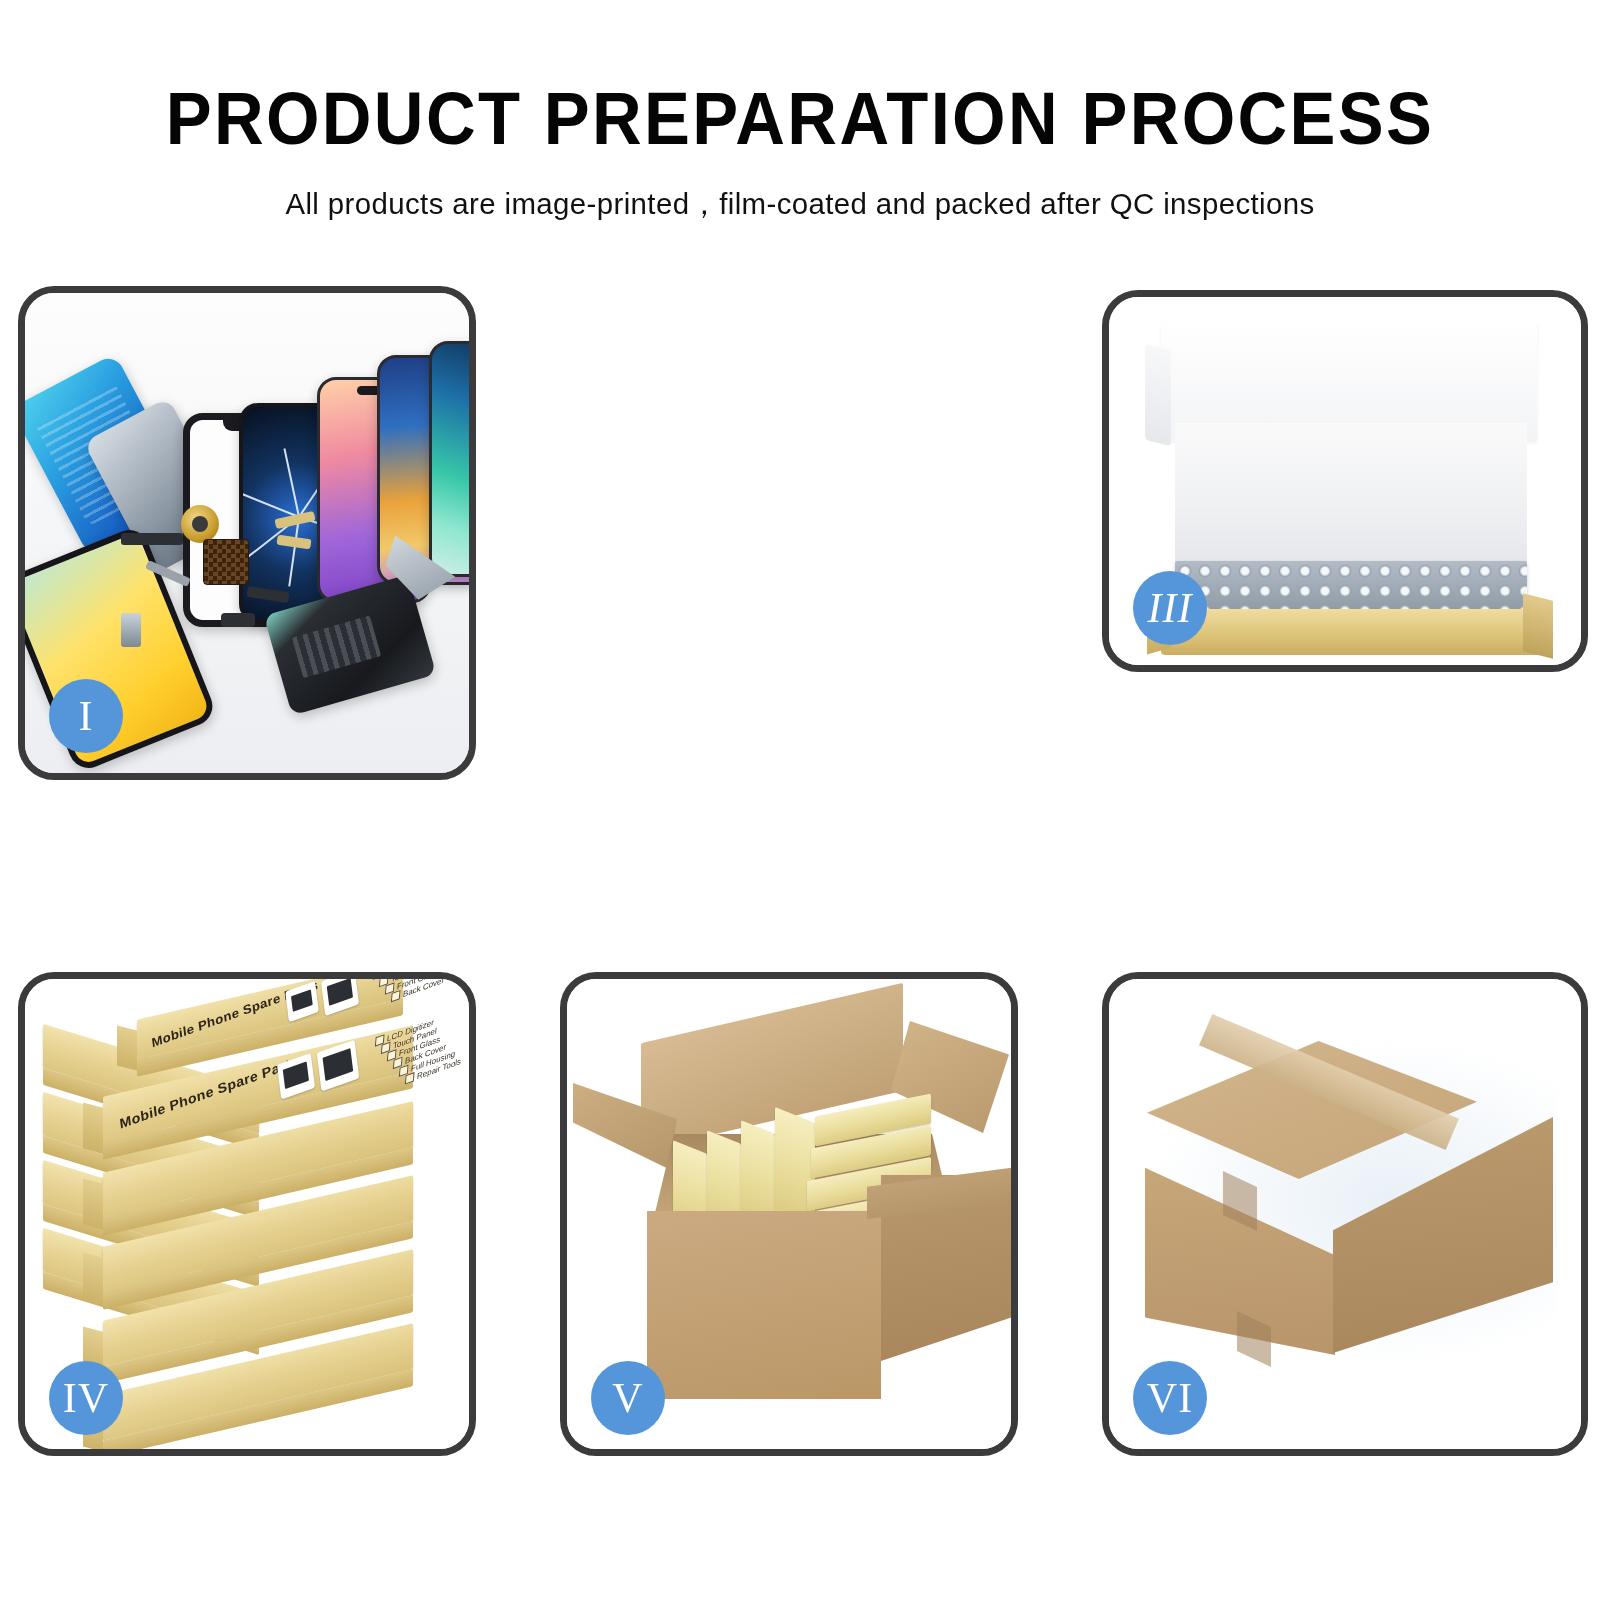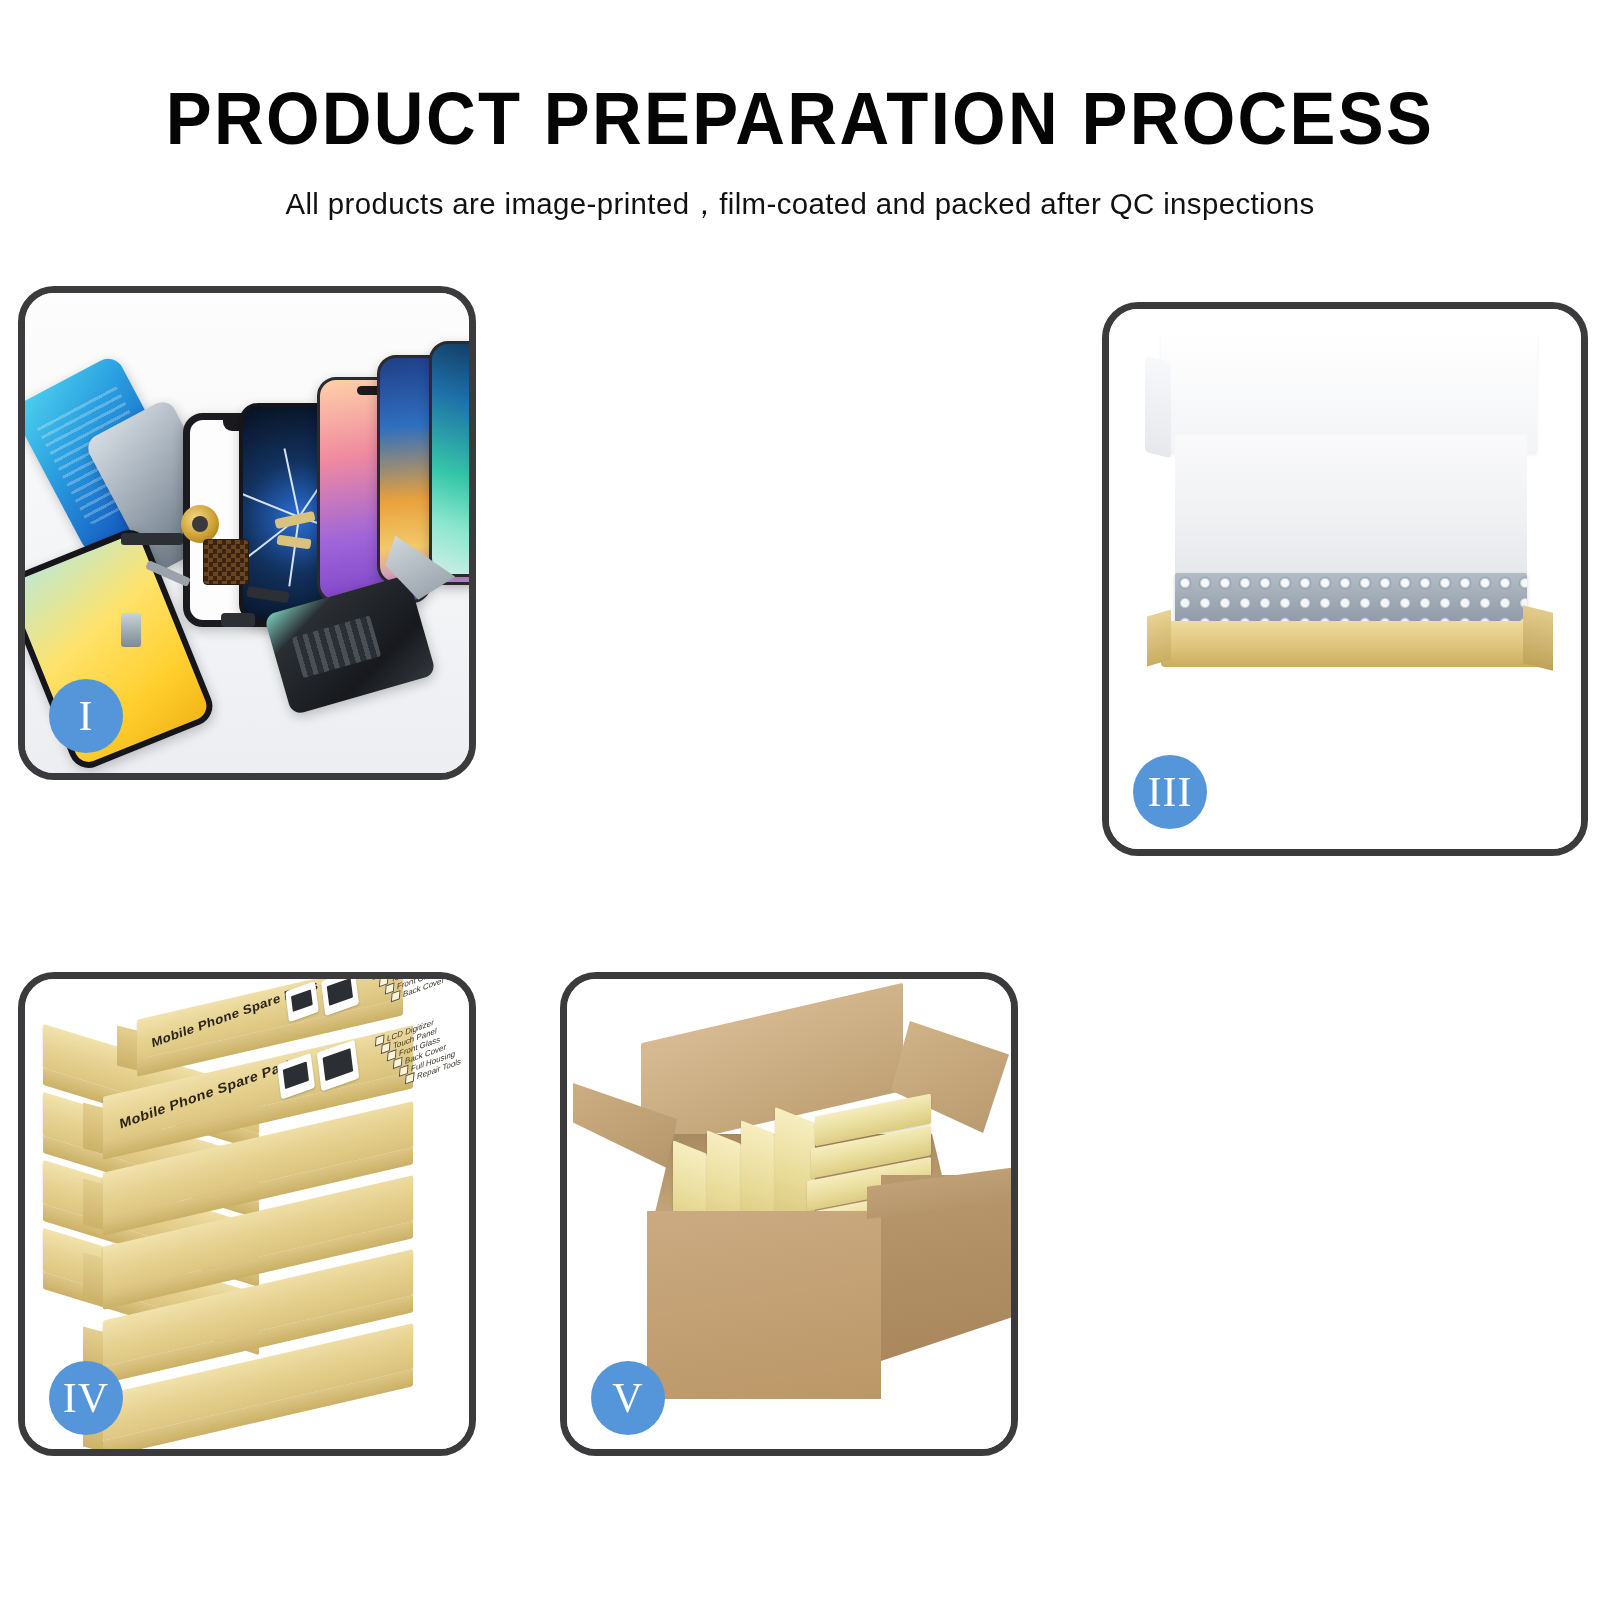--- a/index.html
+++ b/index.html
@@ -23,21 +23,21 @@
 
   
   .grid{position:absolute;left:0;top:286px;width:1600px;height:1180px;}
   .panel{
     position:absolute;box-sizing:border-box;
     border:7px solid #3b3b3d;border-radius:36px;
     background:#ffffff;overflow:hidden;
   }
   .p1{left:18px;  top:0;   width:458px;height:494px;}
   .p2{left:560px; top:0;   width:458px;height:494px;}
-  .p3{left:1102px;top:16px;   width:486px;height:554px;}
+  .p3{left:1102px;top:4px;   width:486px;height:382px;font-style:italic;}
   .p4{left:18px;  top:686px;width:458px;height:484px;}
   .p5{left:560px; top:686px;width:458px;height:484px;}
   .p6{left:1102px;top:686px;width:486px;height:484px;}
 
   .scene{position:absolute;inset:0;}
 
   
   .badge{
     position:absolute;left:24px;bottom:20px;
     width:74px;height:74px;border-radius:50%;
@@ -377,14 +377,28 @@
 
       <div class="ctn-front"></div>
       <div class="ctn-right"></div>
       <div class="flap-front"></div>
     </div>
     <div class="badge lower">
       <span>V</span>
     </div>
   </div>
 
+  <div class="panel p6">
+    <div class="scene p6bg">
+      <div class="s-shadow"></div>
+      <div class="s-top"></div>
+      <div class="tape"></div>
+      <div class="s-left"></div>
+      <div class="s-right"></div>
+      <div class="tab tab1"></div>
+      <div class="tab tab2"></div>
+    </div>
+    <div class="badge lower">
+      <span>VI</span>
+    </div>
+  </div>
 
 </div>
 
 </body></html>

